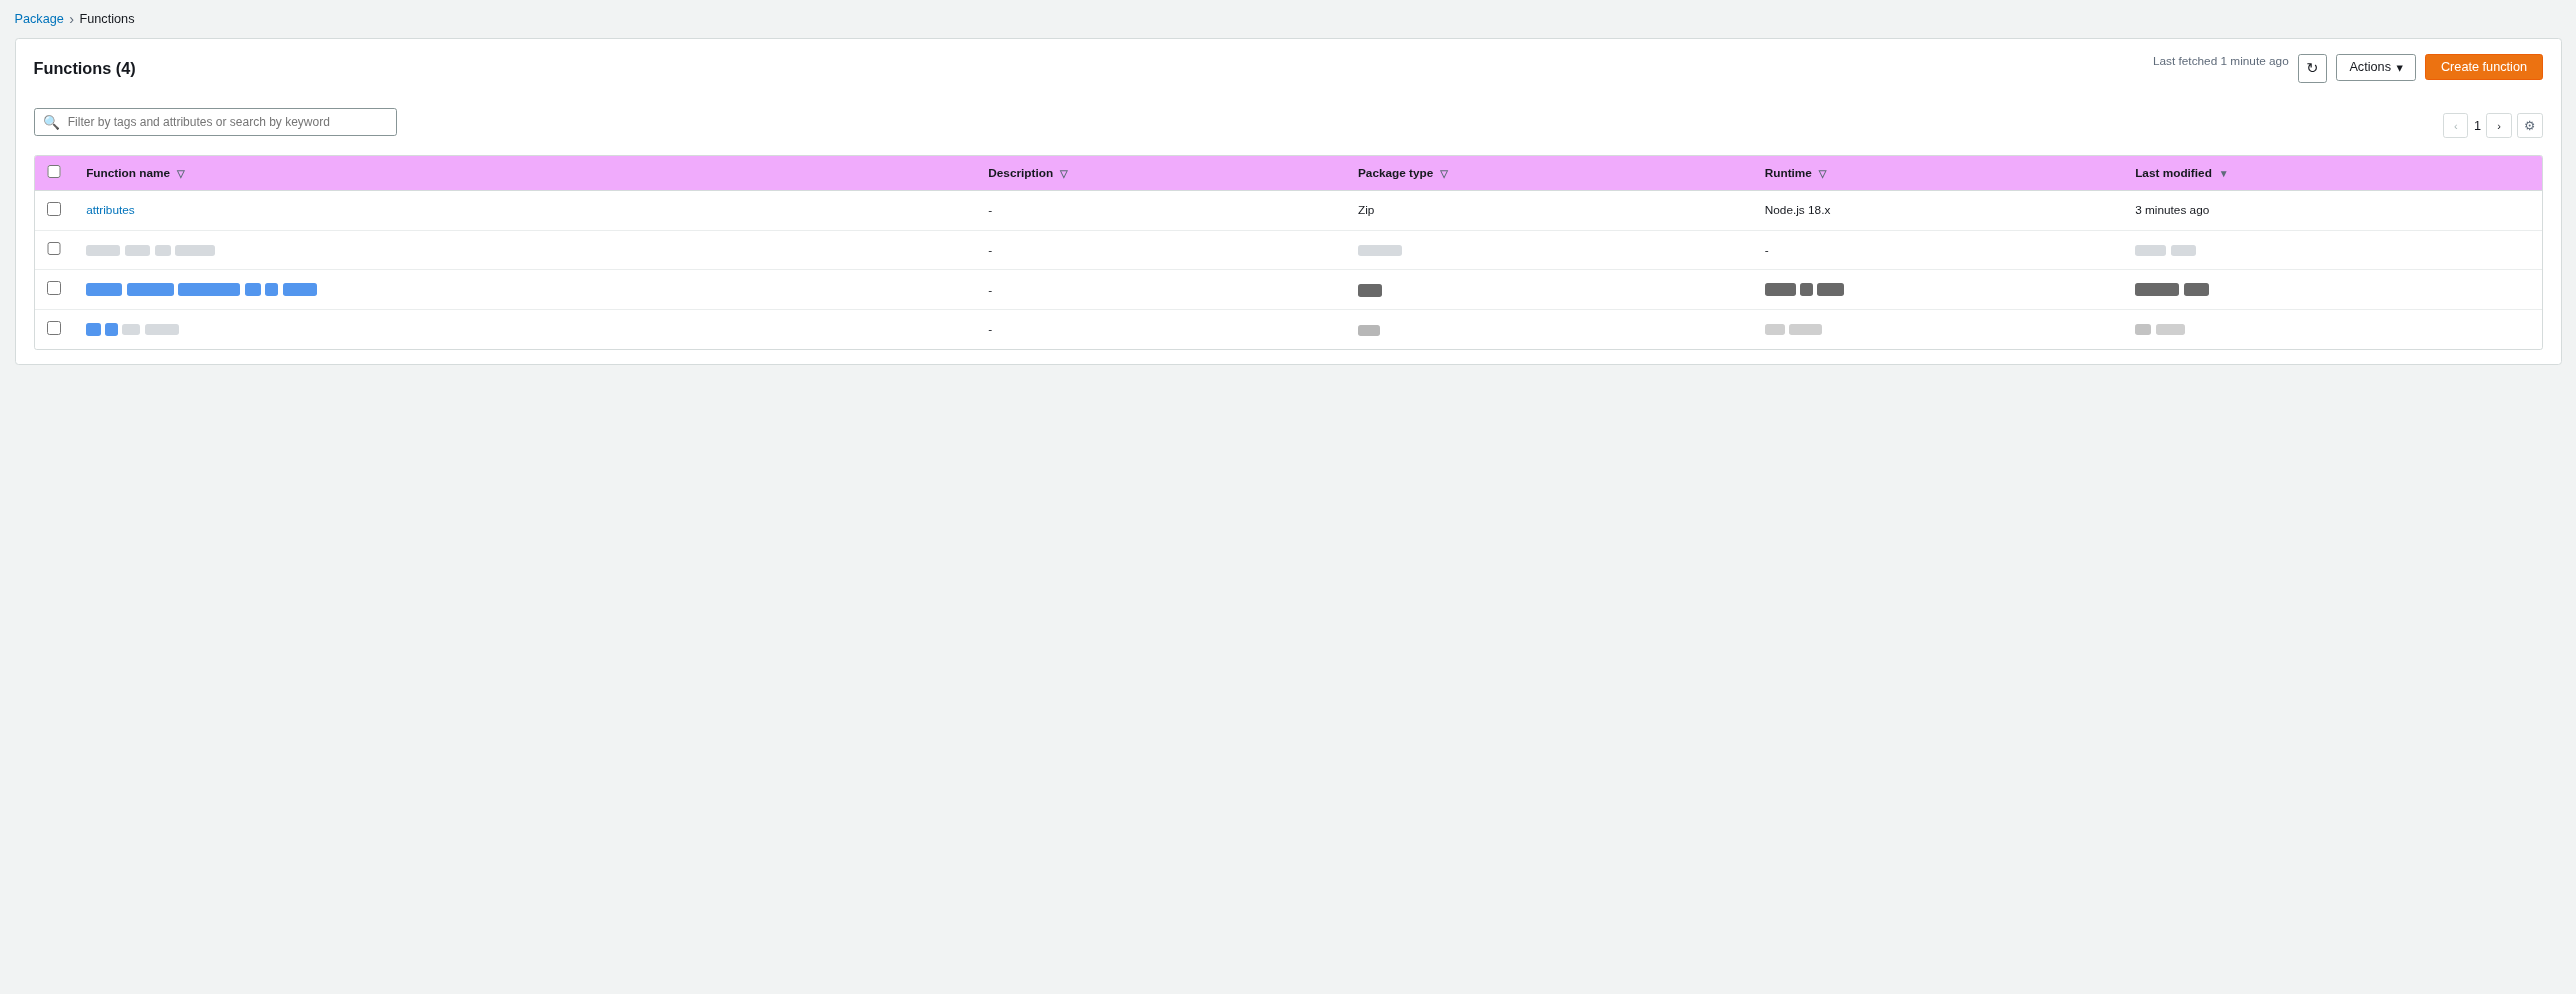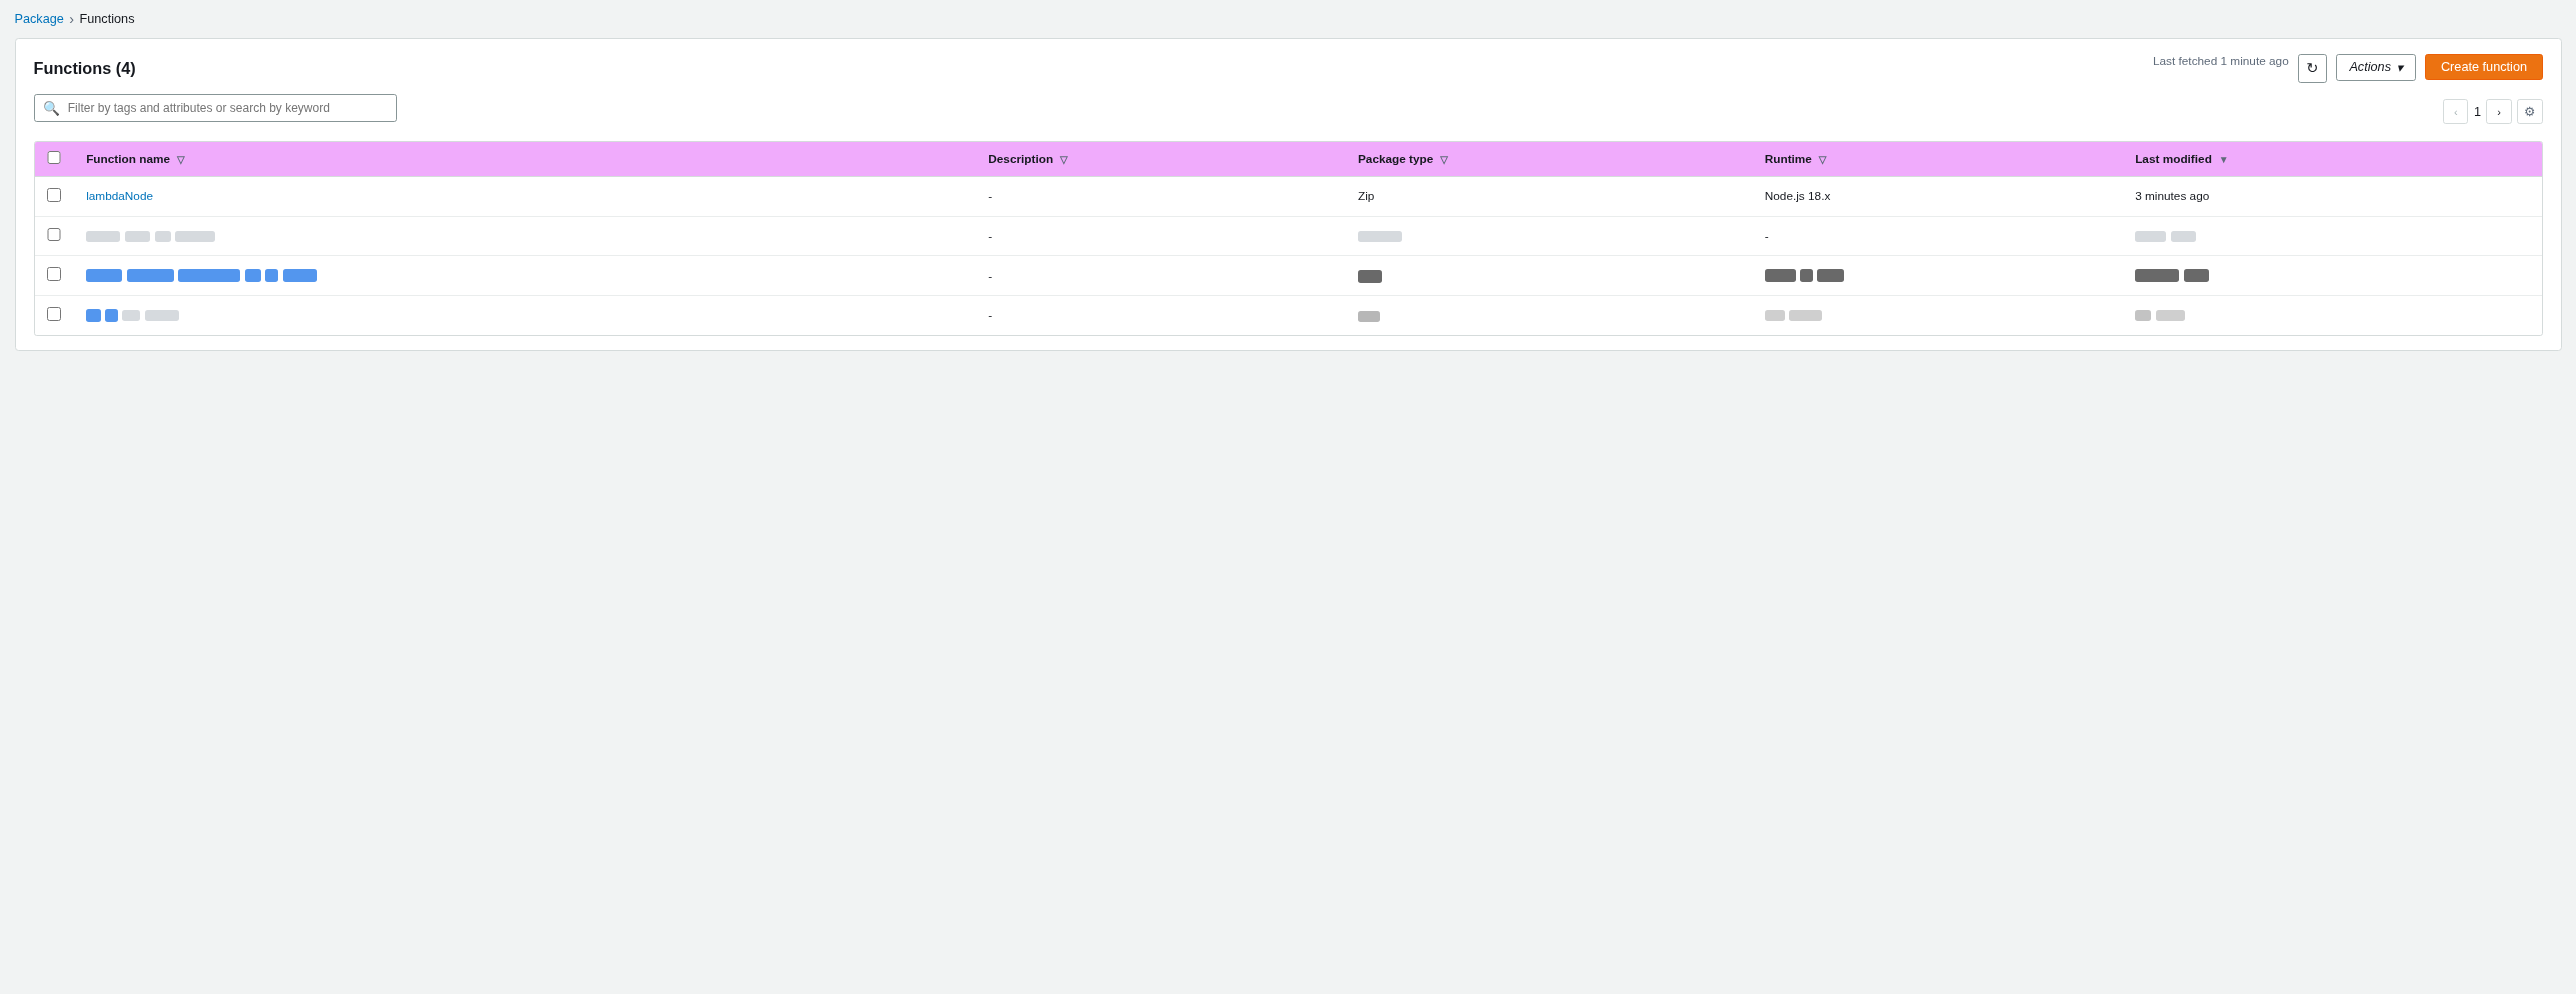--- a/index.html
+++ b/index.html
@@ -35,21 +35,21 @@
     .main-card {
       background: #fff;
       border: 0.9px solid #d5dbdb;
       border-radius: 3.6px;
       padding: 14.5px 18px;
     }
     .card-header {
       display: flex;
       align-items: center;
       justify-content: space-between;
-      margin-bottom: 11px;
+      margin-bottom: 25px;
     }
     .card-title {
       font-size: 16.3px;
       font-weight: 700;
       color: #16191f;
     }
     .header-right {
       display: flex;
       align-items: flex-start;
       gap: 9px;
@@ -76,21 +76,20 @@
       align-items: center;
       gap: 5.4px;
       padding: 5.4px 12.7px;
       border: 0.9px solid #879596;
       border-radius: 2.7px;
       background: #fff;
       cursor: pointer;
       font-size: 12.7px;
       font-weight: 400;
       color: #16191f;
-      font-style: italic;
     }
     .create-fn-btn {
       padding: 5.4px 14.5px;
       background: #ec7211;
       border: 0.9px solid #eb5f07;
       border-radius: 2.7px;
       color: #fff;
       font-size: 12.7px;
       font-weight: 400;
       cursor: pointer;
@@ -316,21 +315,21 @@
             </th>
           </tr>
         </thead>
         <tbody>
 
           <tr>
             <td class="checkbox-cell">
               <input type="checkbox" style="">
             </td>
             <td>
-              <a class="fn-link">lambdaNode</a>
+              <a class="fn-link">attributes</a>
             </td>
             <td>-</td>
             <td>Zip</td>
             <td>Node.js 18.x</td>
             <td>3 minutes ago</td>
           </tr>
 
           <tr>
             <td class="checkbox-cell">
               <input type="checkbox" style="">

